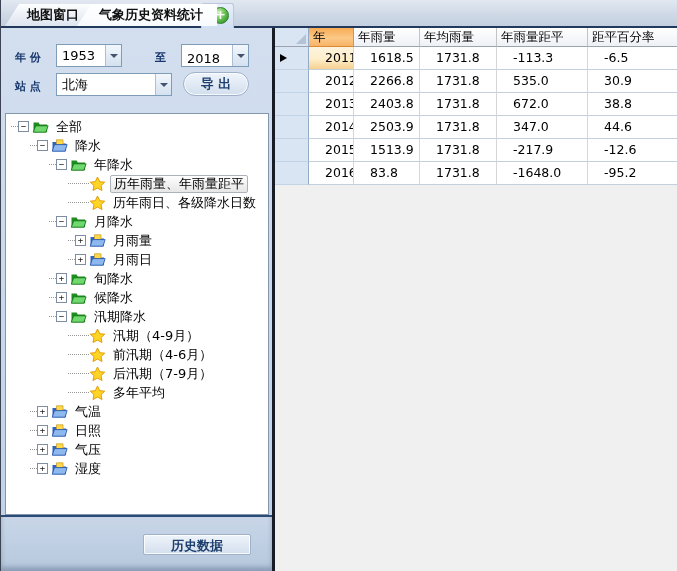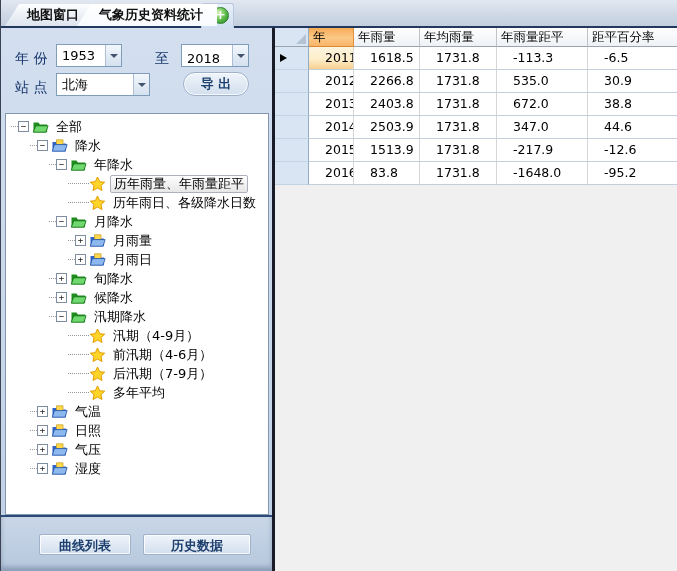--- a/index.html
+++ b/index.html
@@ -37,21 +37,21 @@
     position:absolute;left:10px;top:3px;width:17px;height:17px;border-radius:50%;
     background:radial-gradient(circle at 35% 30%,#d2f3b6,#6cc455 45%,#35972e 85%);
     border:1px solid #2c7f2b;box-sizing:border-box;
     color:#fff;font-weight:bold;font-size:13px;line-height:14px;text-align:center;
   }
 
   
   .left-panel{position:absolute;left:0;top:28px;width:271px;height:543px;
     background:linear-gradient(180deg,#d3dfef 0%,#c0d1e6 100%);}
   .filters{position:absolute;left:0;top:0;width:271px;height:85px;}
-  .flabel{position:absolute;color:#16366c;font-weight:normal;font-size:14px;white-space:nowrap;text-align:right;}
+  .flabel{position:absolute;color:#16366c;font-weight:bold;font-size:11px;white-space:nowrap;text-align:right;}
   .combo{
     position:absolute;height:23px;background:#fff;border:1px solid #7f9db9;
     box-sizing:border-box;display:flex;align-items:center;
   }
   .combo-val{flex:1;padding-left:5px;font-size:13px;color:#000;overflow:hidden;white-space:nowrap;}
   .combo-btn{
     width:16px;height:100%;border-left:1px solid #aebfd4;box-sizing:border-box;
     background:linear-gradient(180deg,#f2f7fc,#d4e1ef);
     display:flex;align-items:center;justify-content:center;
   }
@@ -166,21 +166,21 @@
           </span>
       </div>
       <span class="flabel" style="left:154px;top:22px;">至</span>
       <div class="combo" style="left:180px;top:16px;width:68px;align-items:flex-end;">
         <span class="combo-val">2018</span>
         <span class="combo-btn">
             <i class="arr-down"></i>
           </span>
       </div>
       <span class="flabel" style="left:14px;top:51px;">站 点</span>
-      <div class="combo" style="left:55px;top:45px;width:94px;">
+      <div class="combo" style="left:55px;top:45px;width:116px;">
         <span class="combo-val">北海</span>
         <span class="combo-btn">
             <i class="arr-down"></i>
           </span>
       </div>
       <button class="btn" style="position:absolute;left:182px;top:44px;width:66px;height:24px;border-radius:12px;">导 出</button>
     </div>
 
     <div class="tree" id="tree">
         <div class="trow">
@@ -364,21 +364,20 @@
           <span class="ticon"><svg width="17" height="16" viewBox="0 0 16 16">
               <path d="M1 4 L6 4 L7 5.6 L14.4 5.6 L14.4 13.2 L1 13.2 Z" fill="#2f63c9"></path>
               <polygon points="5,1.8 11.5,1.8 11.5,6.5 5,6.5" fill="#ffd84d" stroke="#c9a227" stroke-width="0.8"></polygon>
               <path d="M0.8 13.2 L2.9 6.6 L15.6 6.6 L13.6 13.2 Z" fill="#8db9ef" stroke="#1d4fa8" stroke-width="0.8"></path>
             </svg></span>
           <span class="tlabel">湿度</span>
         </div>
       </div>
 
     <div class="footer">
-      <button class="btn" style="left:38px;width:92px;">曲线列表</button>
       <button class="btn" style="left:142px;width:108px;">历史数据</button>
     </div>
   </div>
 
   <div class="splitter"></div>
 
   <div class="right-panel">
     <div class="grid" id="grid">
         <div class="gc gh corner"></div>
         <div class="gc gh hot">年</div>

